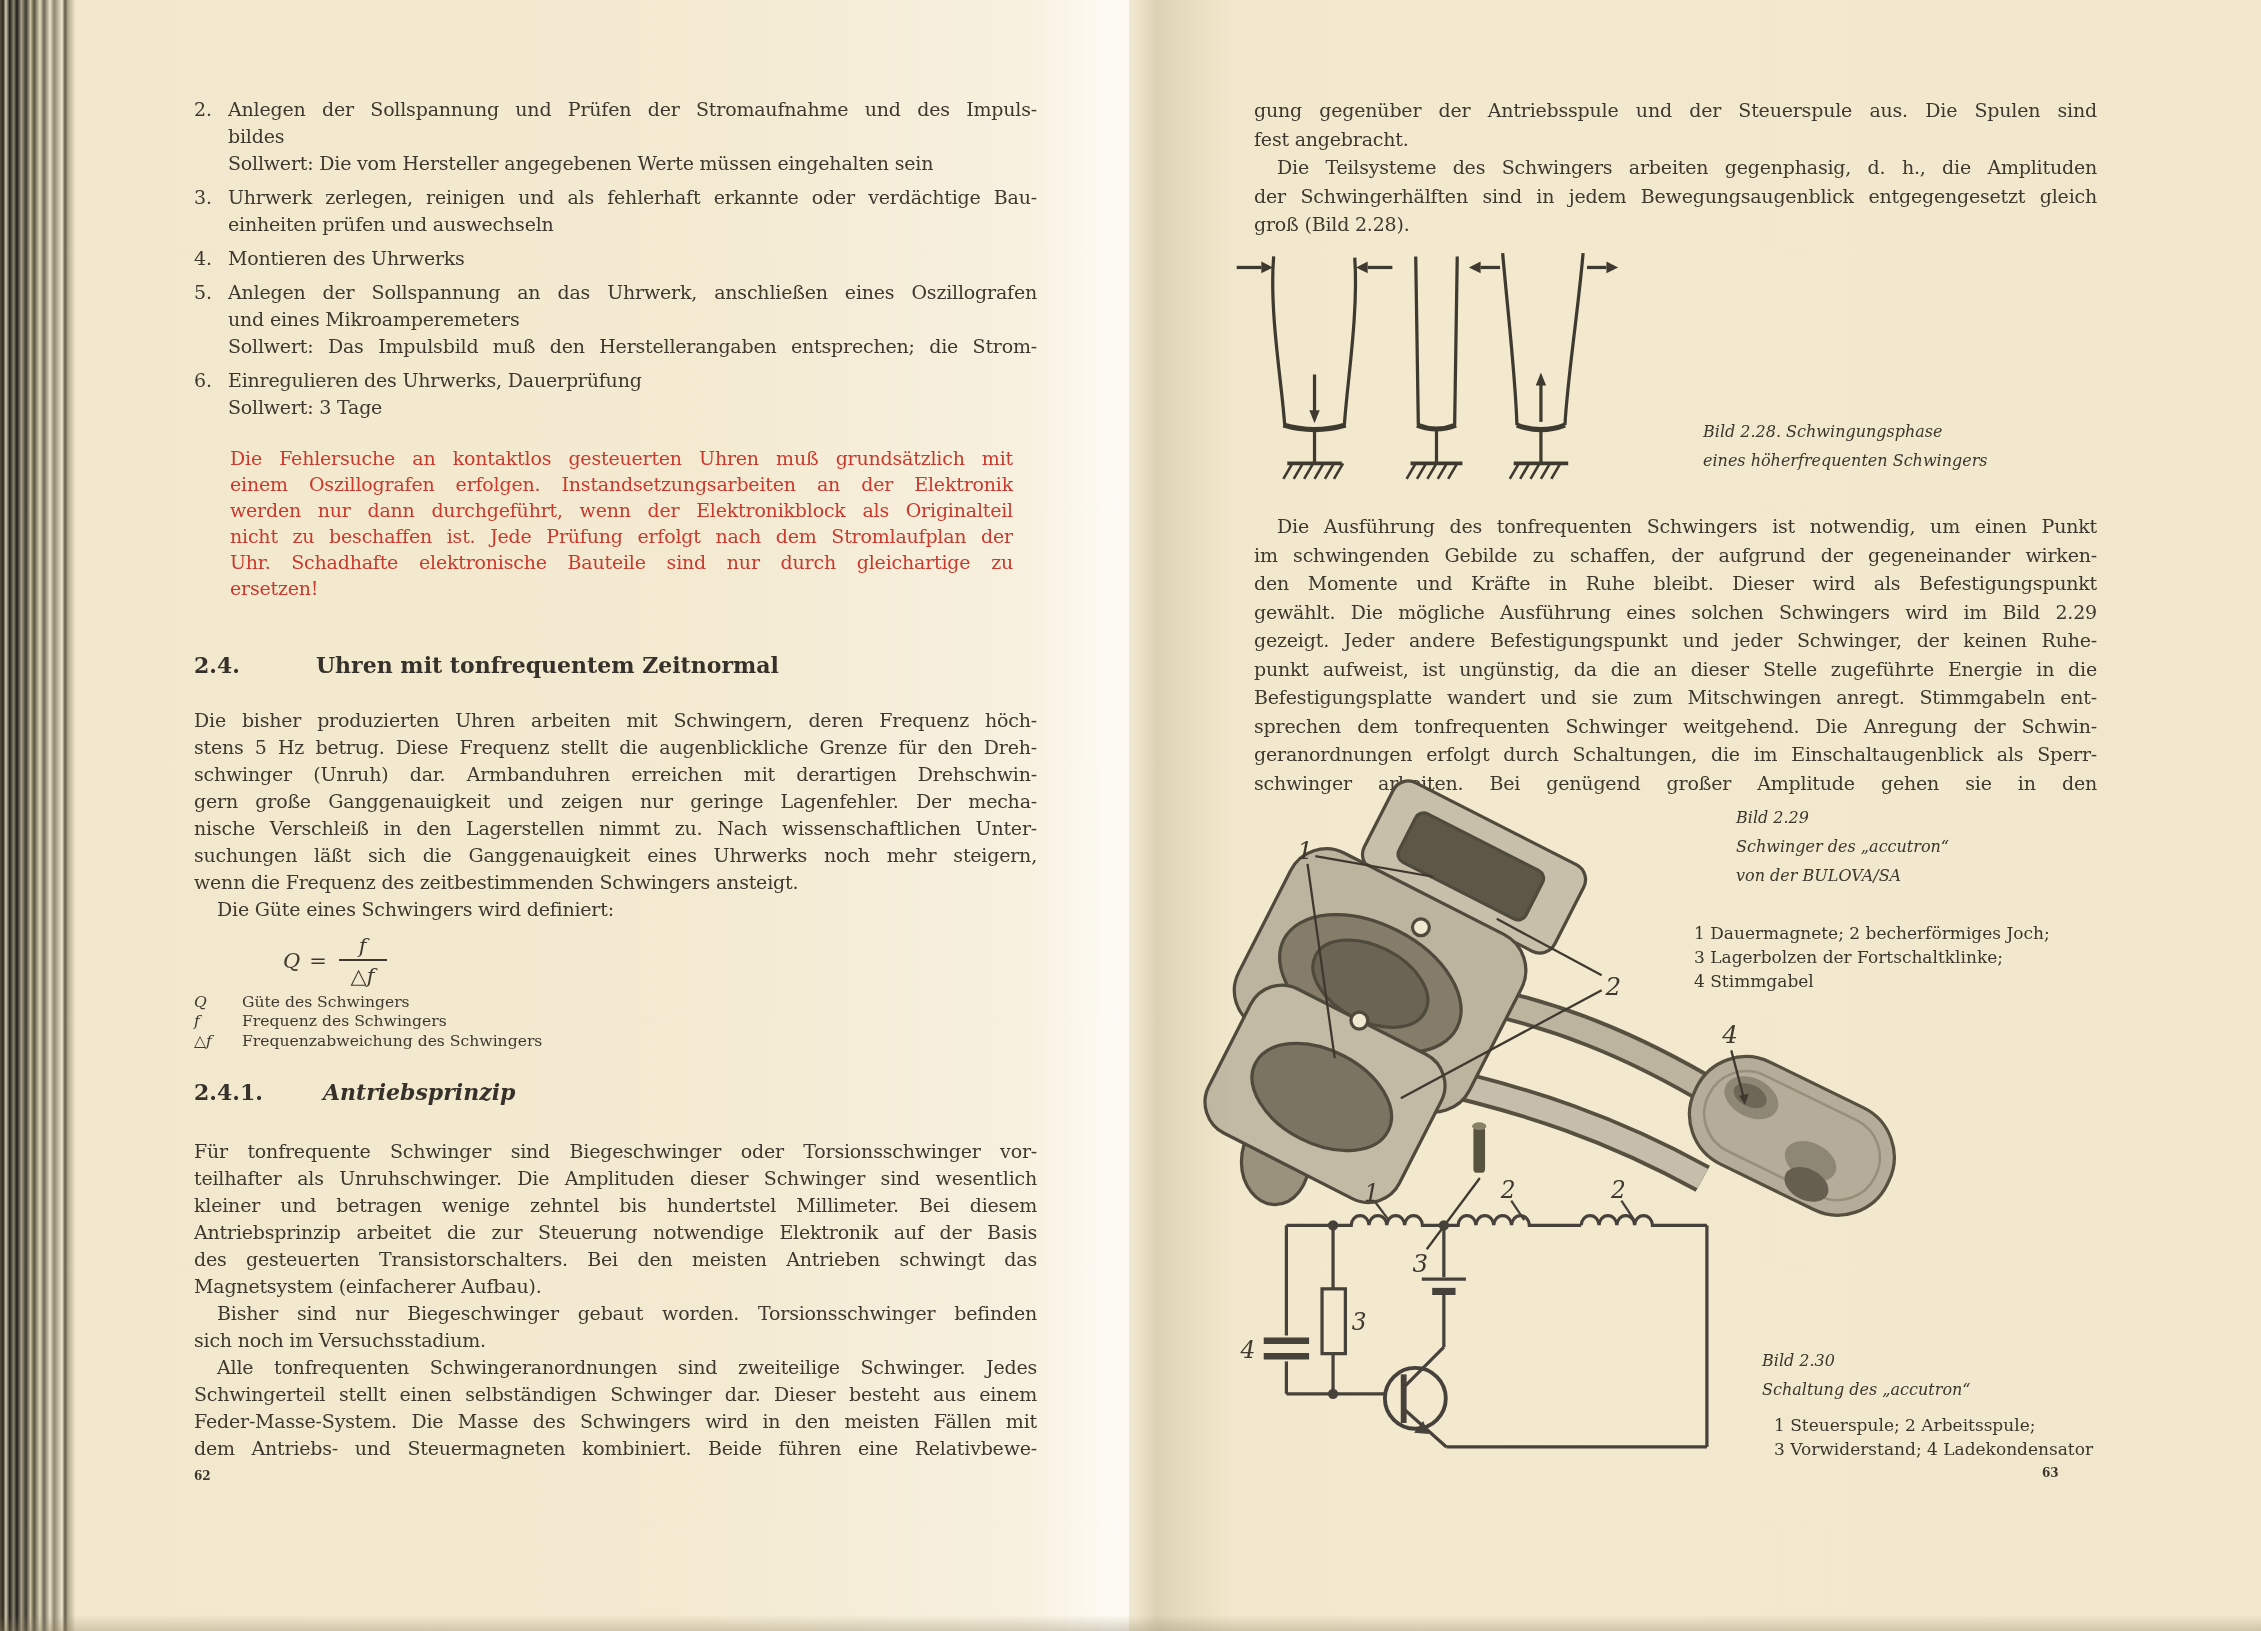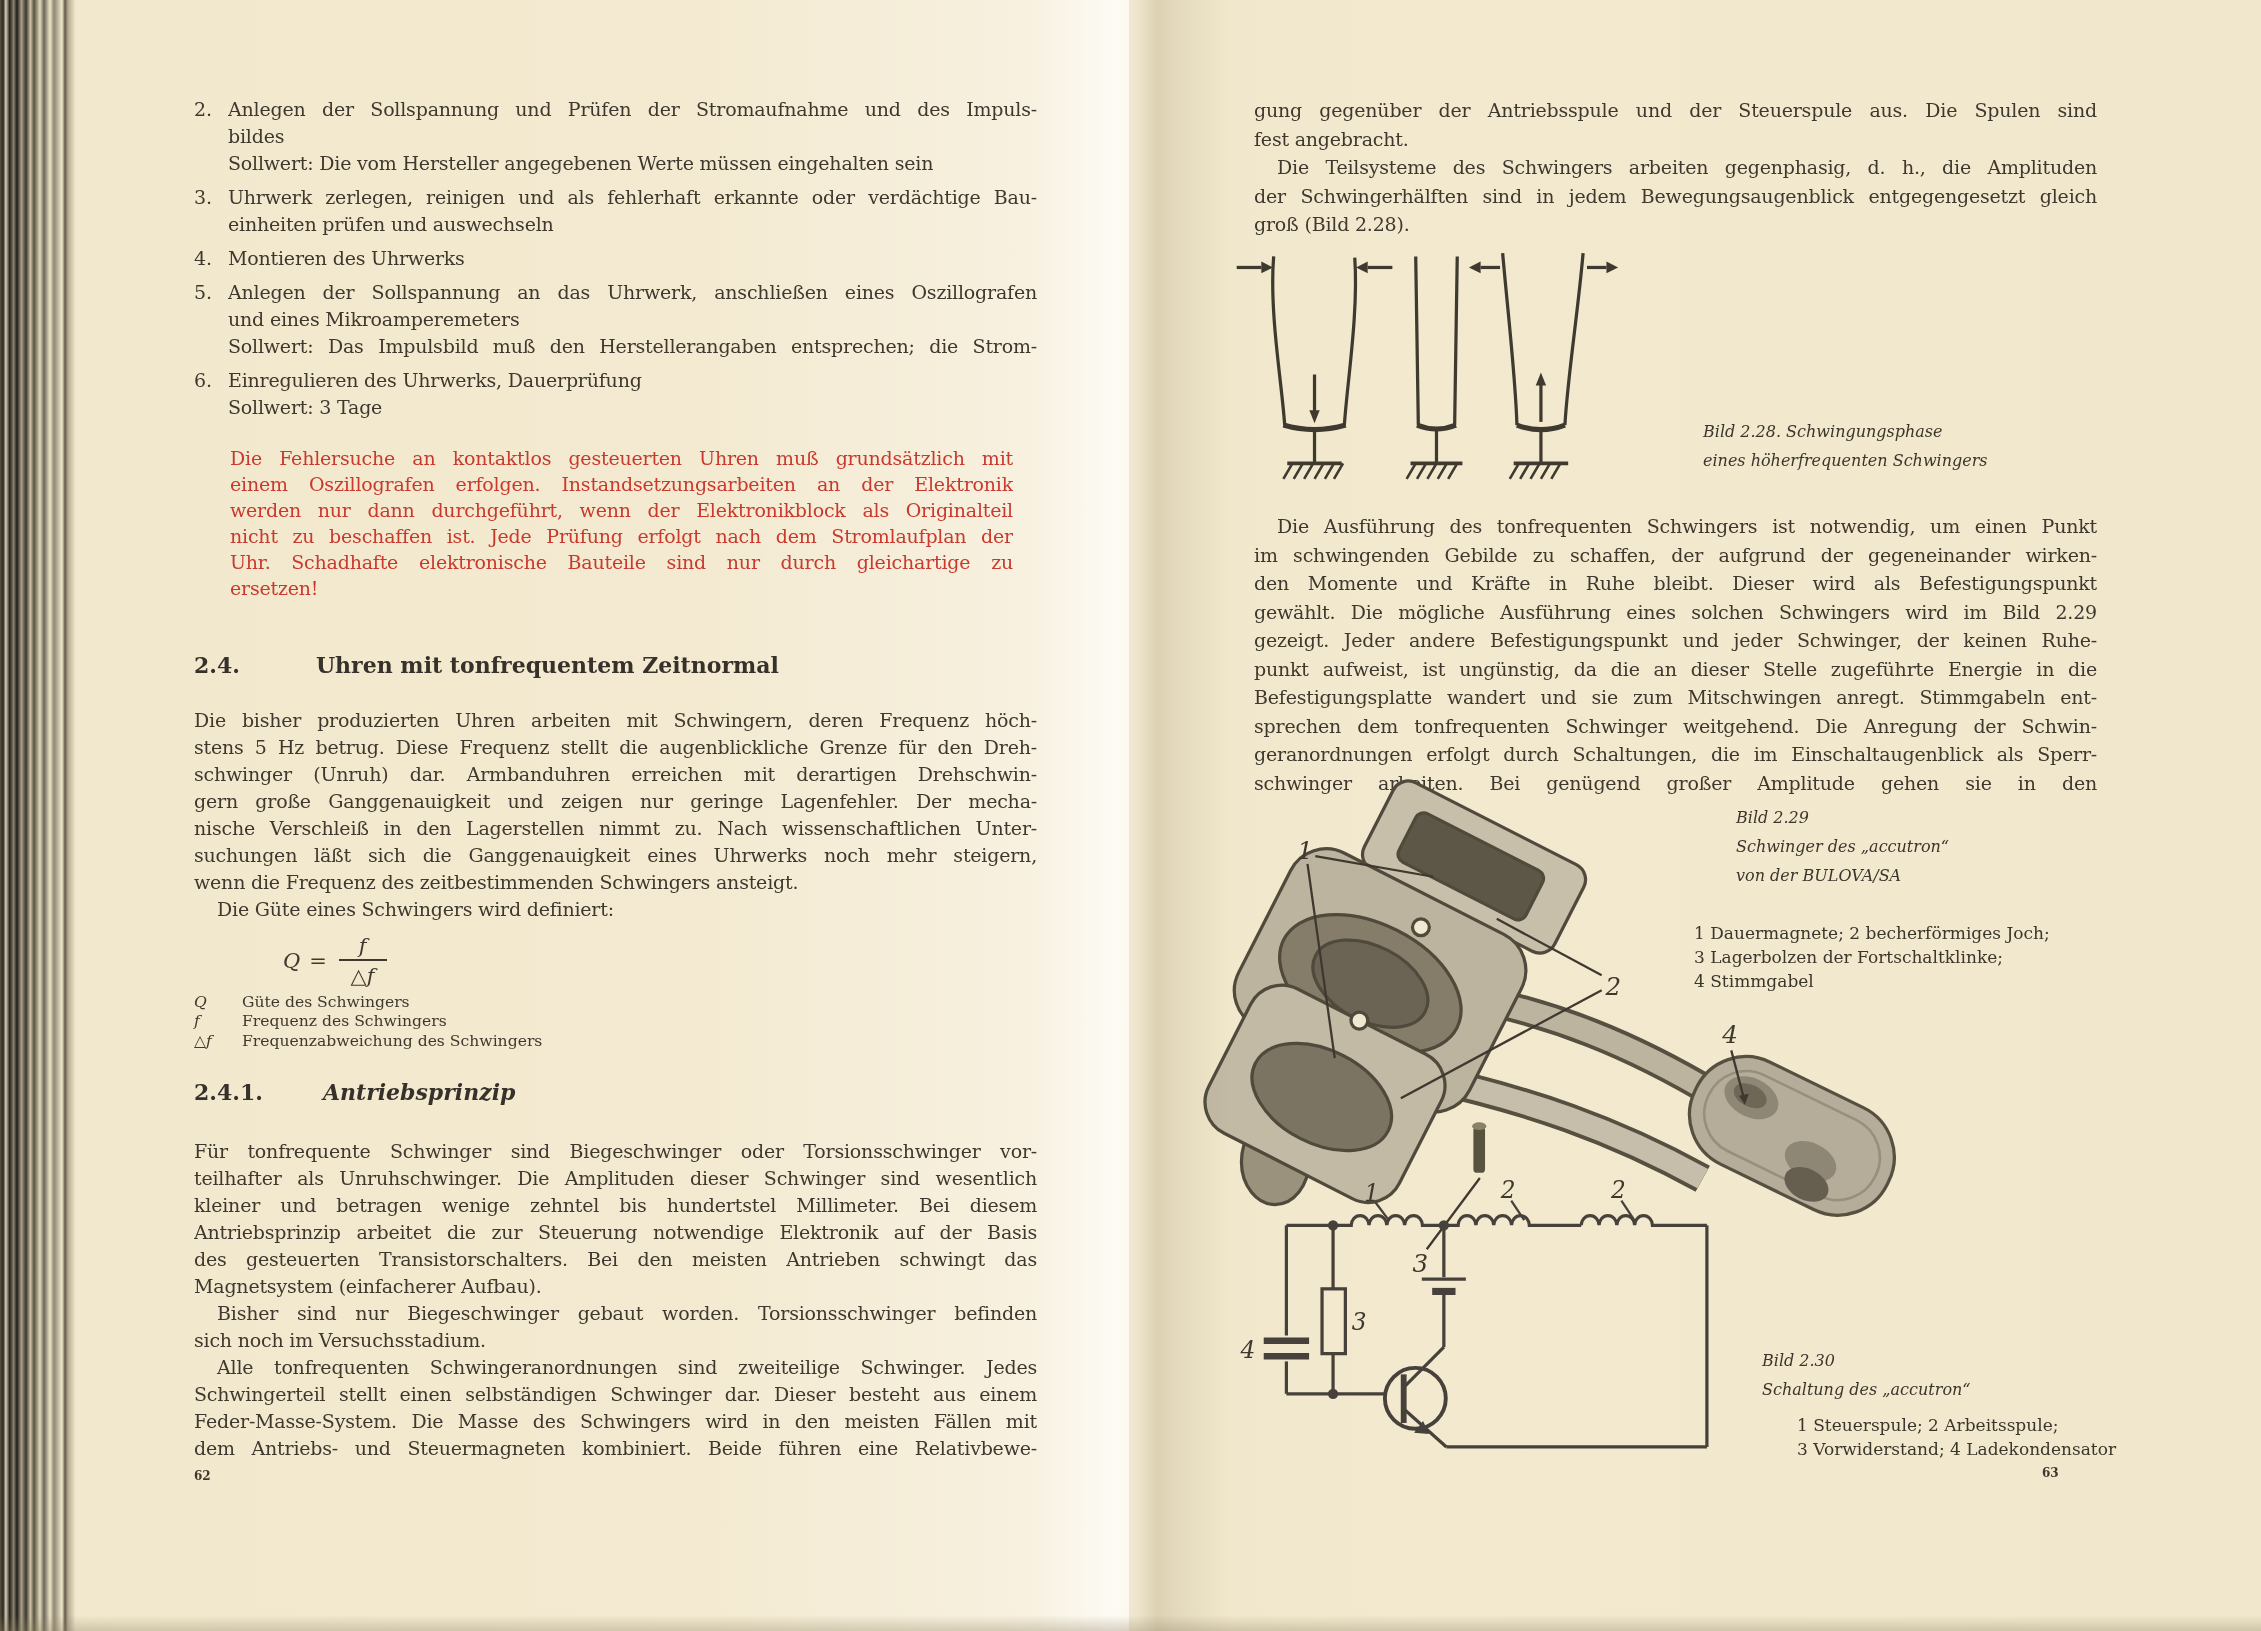--- a/index.html
+++ b/index.html
@@ -329,21 +329,21 @@
       <text x="416" y="28" font-size="36">2</text>
       <text x="586" y="28" font-size="36">2</text>
       <text x="186" y="232" font-size="36">3</text>
       <text x="14" y="274" font-size="36">4</text>
     </svg>
 
     <div class="blk cap" style="left:633px;top:1346px;">
       <div>Bild 2.30</div>
       <div>Schaltung des „accutron“</div>
     </div>
-    <div class="blk figlegend" style="left:668px;top:1413px;">
+    <div class="blk figlegend" style="left:645px;top:1413px;">
       <div>1 Steuerspule; 2 Arbeitsspule;</div>
       <div>3 Vorwiderstand; 4 Ladekondensator</div>
     </div>
 
     <div class="blk pagenum" style="left:913px;top:1466px;">63</div>
   </div>
 
   <div class="gutter"></div>
   <div class="bottom-edge"></div>
 </div>

